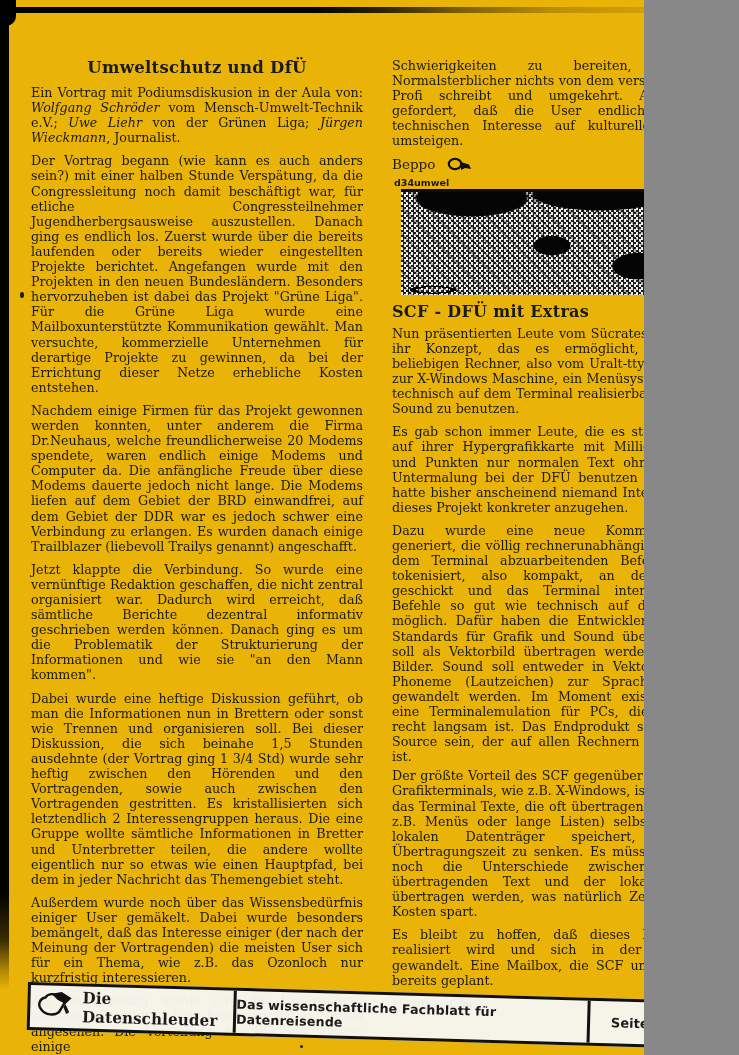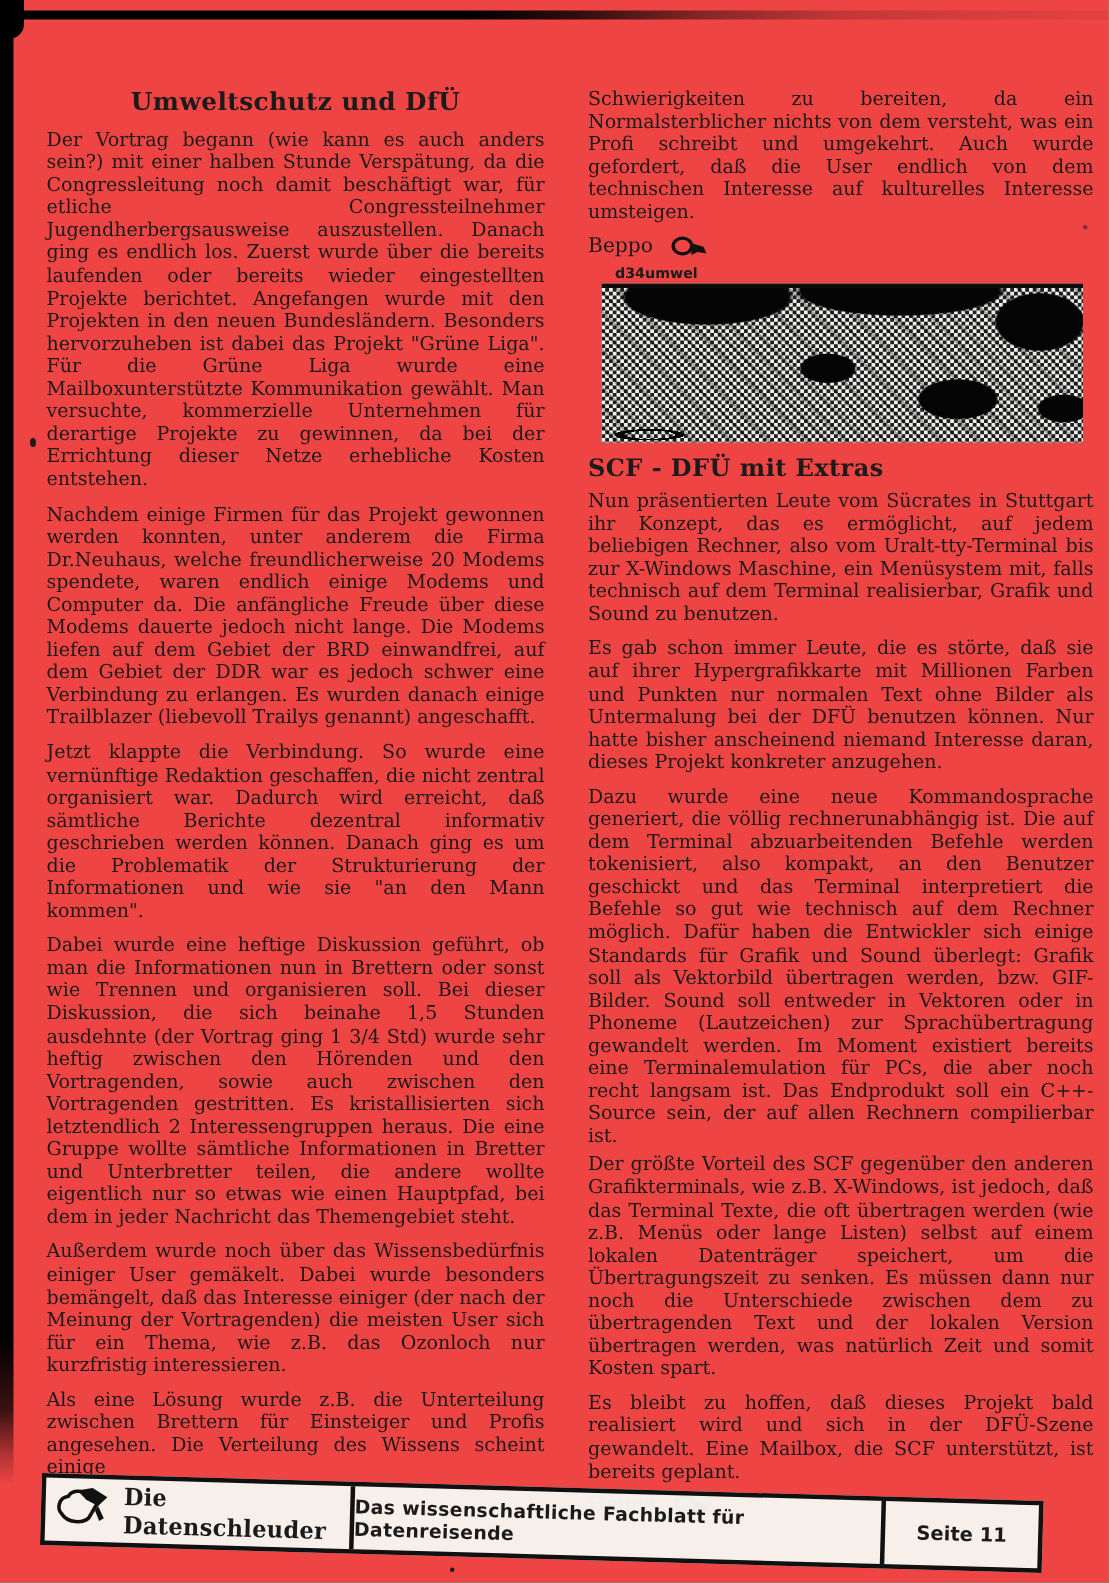--- a/index.html
+++ b/index.html
@@ -1,19 +1,19 @@
 <!DOCTYPE html>
 <html><head>
 <meta charset="utf-8">
 <style>
   html,body{margin:0;padding:0;background:#888;}
   .page{
     position:relative;
-    width:739px;height:1055px;
-    background:#ef4444;
+    width:644px;height:1055px;
+    background:#eab308;
     overflow:hidden;
     font-family:"DejaVu Serif", serif;
     color:#1b1b1b;
   }
   
   .edge-top{
     position:absolute;left:0;top:7px;width:739px;height:6px;
     background:linear-gradient(to right,#000 0 42%,rgba(0,0,0,.8) 52%,rgba(0,0,0,.45) 63%,rgba(0,0,0,.2) 75%,rgba(0,0,0,.1) 88%,rgba(0,0,0,.05));
   }
   .edge-left{
@@ -46,21 +46,21 @@
   }
   .signature{
     display:flex;justify-content:flex-start;align-items:center;gap:12px;
     padding-right:22px;font-size:13.5px;margin:4px 0 6px 0;font-weight:500;
   }
   .hand-icon{display:inline-block;width:26px;height:15px;}
 
   
   .image-caption{
     font-family:"DejaVu Sans",sans-serif;font-weight:bold;
-    font-size:9.5px;line-height:10px;margin:2px 0 1px 18px;text-align:left;
+    font-size:9.5px;line-height:10px;margin:2px 0 1px 2px;text-align:left;
   }
   .halftone{
     width:321px;height:103px;margin-left:9px;
     border-top:3px solid #0d0d0d;
     background-color:#efeeea;
     background-image:
       repeating-linear-gradient(45deg, rgba(0,0,0,0) 0 7px, rgba(0,0,0,.28) 7px 9px),
       radial-gradient(ellipse 80px 26px at 22% 6%, #050505 0 68%, transparent 72%),
       radial-gradient(ellipse 100px 24px at 62% 2%, #050505 0 66%, transparent 70%),
       radial-gradient(ellipse 46px 30px at 91% 22%, #050505 0 62%, transparent 66%),
@@ -99,20 +99,21 @@
   <div class="edge-top"></div>
   <div class="edge-left"></div>
   <div class="corner-blob"></div>
   <div class="speck s1"></div>
   <div class="speck s2"></div>
   <div class="speck s3"></div>
   <div class="speck s4"></div>
 
   <div class="col col-left">
     <h1 class="article-title">Umweltschutz und DfÜ</h1>
+    <p class="para"><span>Ein Vortrag mit Podiumsdiskusion in der Aula von: </span><i>Wolfgang Schröder</i><span> vom Mensch-Umwelt-Technik e.V.; </span><i>Uwe Liehr</i><span> von der Grünen Liga; </span><i>Jürgen Wieckmann</i><span>, Journalist.</span></p>
     <p class="para">Der Vortrag begann (wie kann es auch anders sein?) mit einer halben Stunde Verspätung, da die Congressleitung noch damit beschäftigt war, für etliche Congressteilnehmer Jugendherbergsausweise auszustellen.  Danach ging es endlich los.  Zuerst wurde über die bereits laufenden oder bereits wieder eingestellten Projekte berichtet.  Angefangen wurde mit den Projekten in den neuen Bundesländern. Besonders hervorzuheben ist dabei das Projekt "Grüne Liga". Für die Grüne Liga wurde eine Mailboxunterstützte Kommunikation gewählt. Man versuchte, kommerzielle Unternehmen für derartige Projekte zu gewinnen, da bei der Errichtung dieser Netze erhebliche Kosten entstehen.</p>
     <p class="para">Nachdem einige Firmen für das Projekt gewonnen werden konnten, unter anderem die Firma Dr.Neuhaus, welche freundlicherweise 20 Modems spendete, waren endlich einige Modems und Computer da.  Die anfängliche Freude über diese Modems dauerte jedoch nicht lange. Die Modems liefen auf dem Gebiet der BRD einwandfrei, auf dem Gebiet der DDR war es jedoch schwer eine Verbindung zu erlangen. Es wurden danach einige Trailblazer (liebevoll Trailys genannt) angeschafft.</p>
     <p class="para">Jetzt klappte die Verbindung.  So wurde eine vernünftige Redaktion geschaffen, die nicht zentral organisiert war.  Dadurch wird erreicht, daß sämtliche Berichte dezentral informativ geschrieben werden können. Danach ging es um die Problematik der Strukturierung der Informationen und wie sie "an den Mann kommen".</p>
     <p class="para">Dabei wurde eine heftige Diskussion geführt, ob man die Informationen nun in Brettern oder sonst wie Trennen und organisieren soll. Bei dieser Diskussion, die sich beinahe 1,5 Stunden ausdehnte (der Vortrag ging 1 3/4 Std) wurde sehr heftig zwischen den Hörenden und den Vortragenden, sowie auch zwischen den Vortragenden gestritten. Es kristallisierten sich letztendlich 2 Interessengruppen heraus. Die eine Gruppe wollte sämtliche Informationen in Bretter und Unterbretter teilen, die andere wollte eigentlich nur so etwas wie einen Hauptpfad, bei dem in jeder Nachricht das Themengebiet steht.</p>
     <p class="para">Außerdem wurde noch über das Wissensbedürfnis einiger User gemäkelt.  Dabei wurde besonders bemängelt, daß das Interesse einiger (der nach der Meinung der Vortragenden) die meisten User sich für ein Thema, wie z.B. das Ozonloch nur kurzfristig interessieren.</p>
     <p class="para">Als eine Lösung wurde z.B. die Unterteilung zwischen Brettern für Einsteiger und Profis angesehen.  Die Verteilung des Wissens scheint einige</p>
   </div>
 
   <div class="col col-right">
     <p class="para">Schwierigkeiten zu bereiten, da ein Normalsterblicher nichts von dem versteht, was ein Profi schreibt und umgekehrt.  Auch wurde gefordert, daß die User endlich von dem technischen Interesse auf kulturelles Interesse umsteigen.</p>

